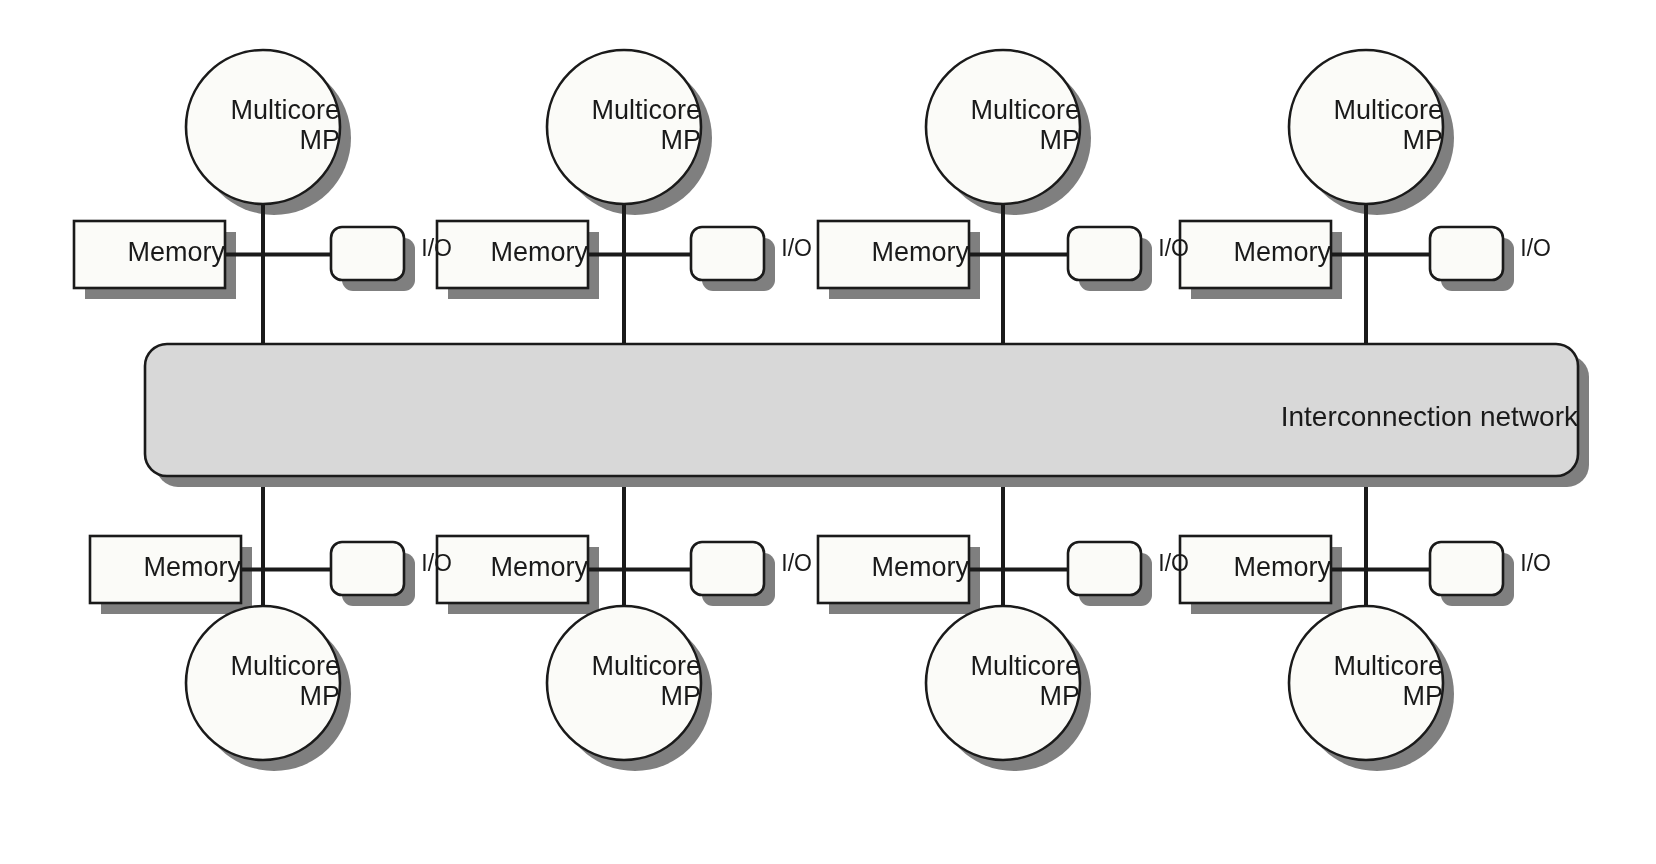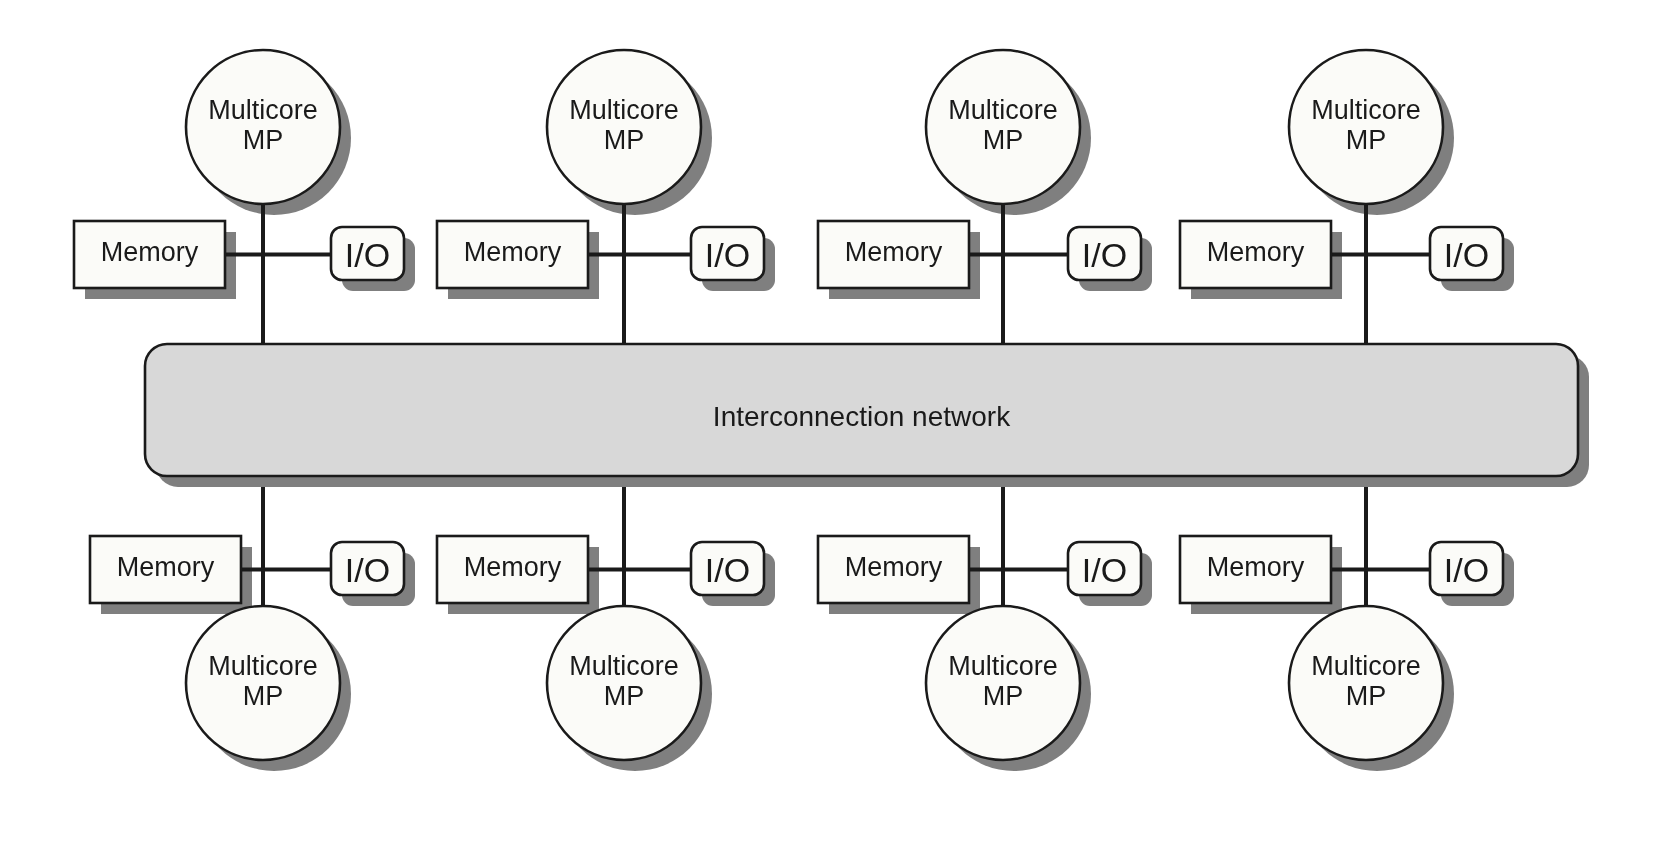--- a/index.html
+++ b/index.html
@@ -8,29 +8,29 @@
     font-family:"Liberation Sans","DejaVu Sans",sans-serif;
     overflow:hidden;
   }
   #stage{position:relative;width:1656px;height:864px;background:#fff;}
   #svg-layer{position:absolute;left:0;top:0;width:1656px;height:864px;}
 
   
   .lbl{
     position:absolute;
     color:#1a1a1a;
-    text-align:center;
+    text-align:right;
     line-height:1.12;
     white-space:pre-line;
     pointer-events:none;
     -webkit-font-smoothing:antialiased;
   }
   .lbl-mp{font-size:27px;}
   .lbl-mem{font-size:27px;}
-  .lbl-io{font-size:34px;}
+  .lbl-io{font-size:23px;padding-left:48px;}
   .lbl-net{font-size:28px;}
 
   .watermark{
     position:absolute;
     left:1205px;top:738px;
     font-size:40px;
     color:#b9b9b9;
     font-family:"DejaVu Sans","Liberation Sans",sans-serif;
     letter-spacing:2px;
     opacity:.95;

